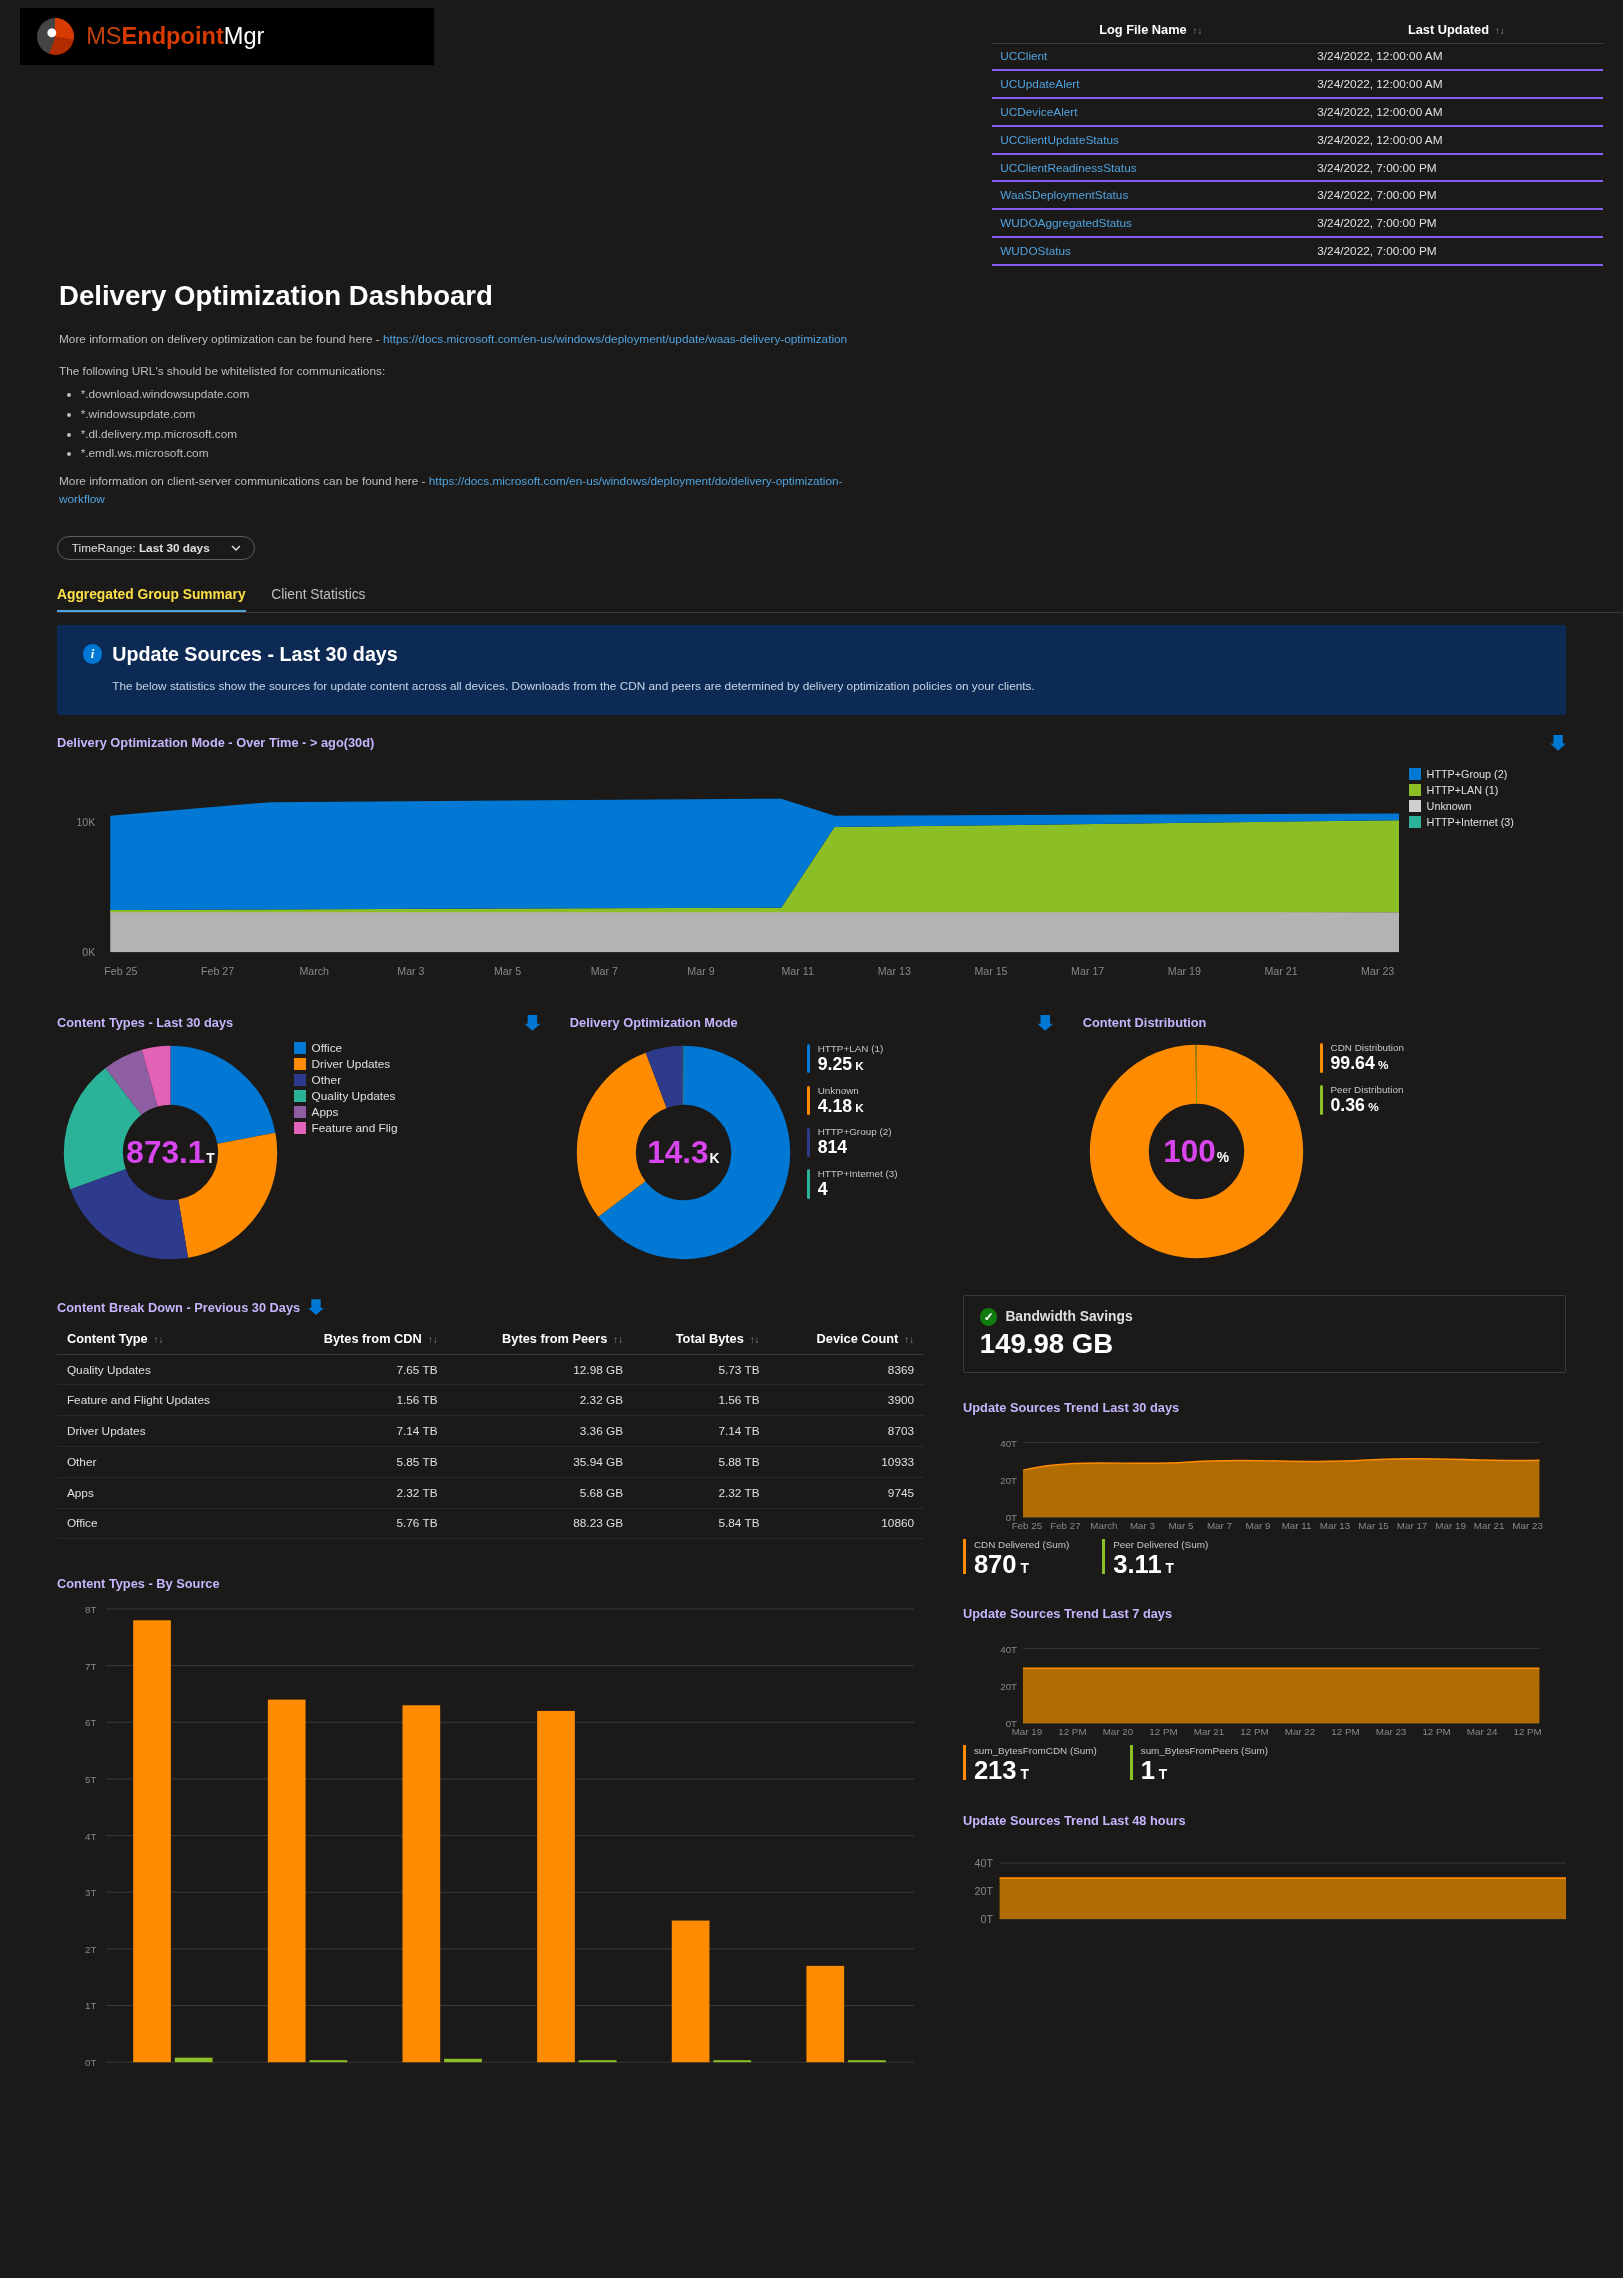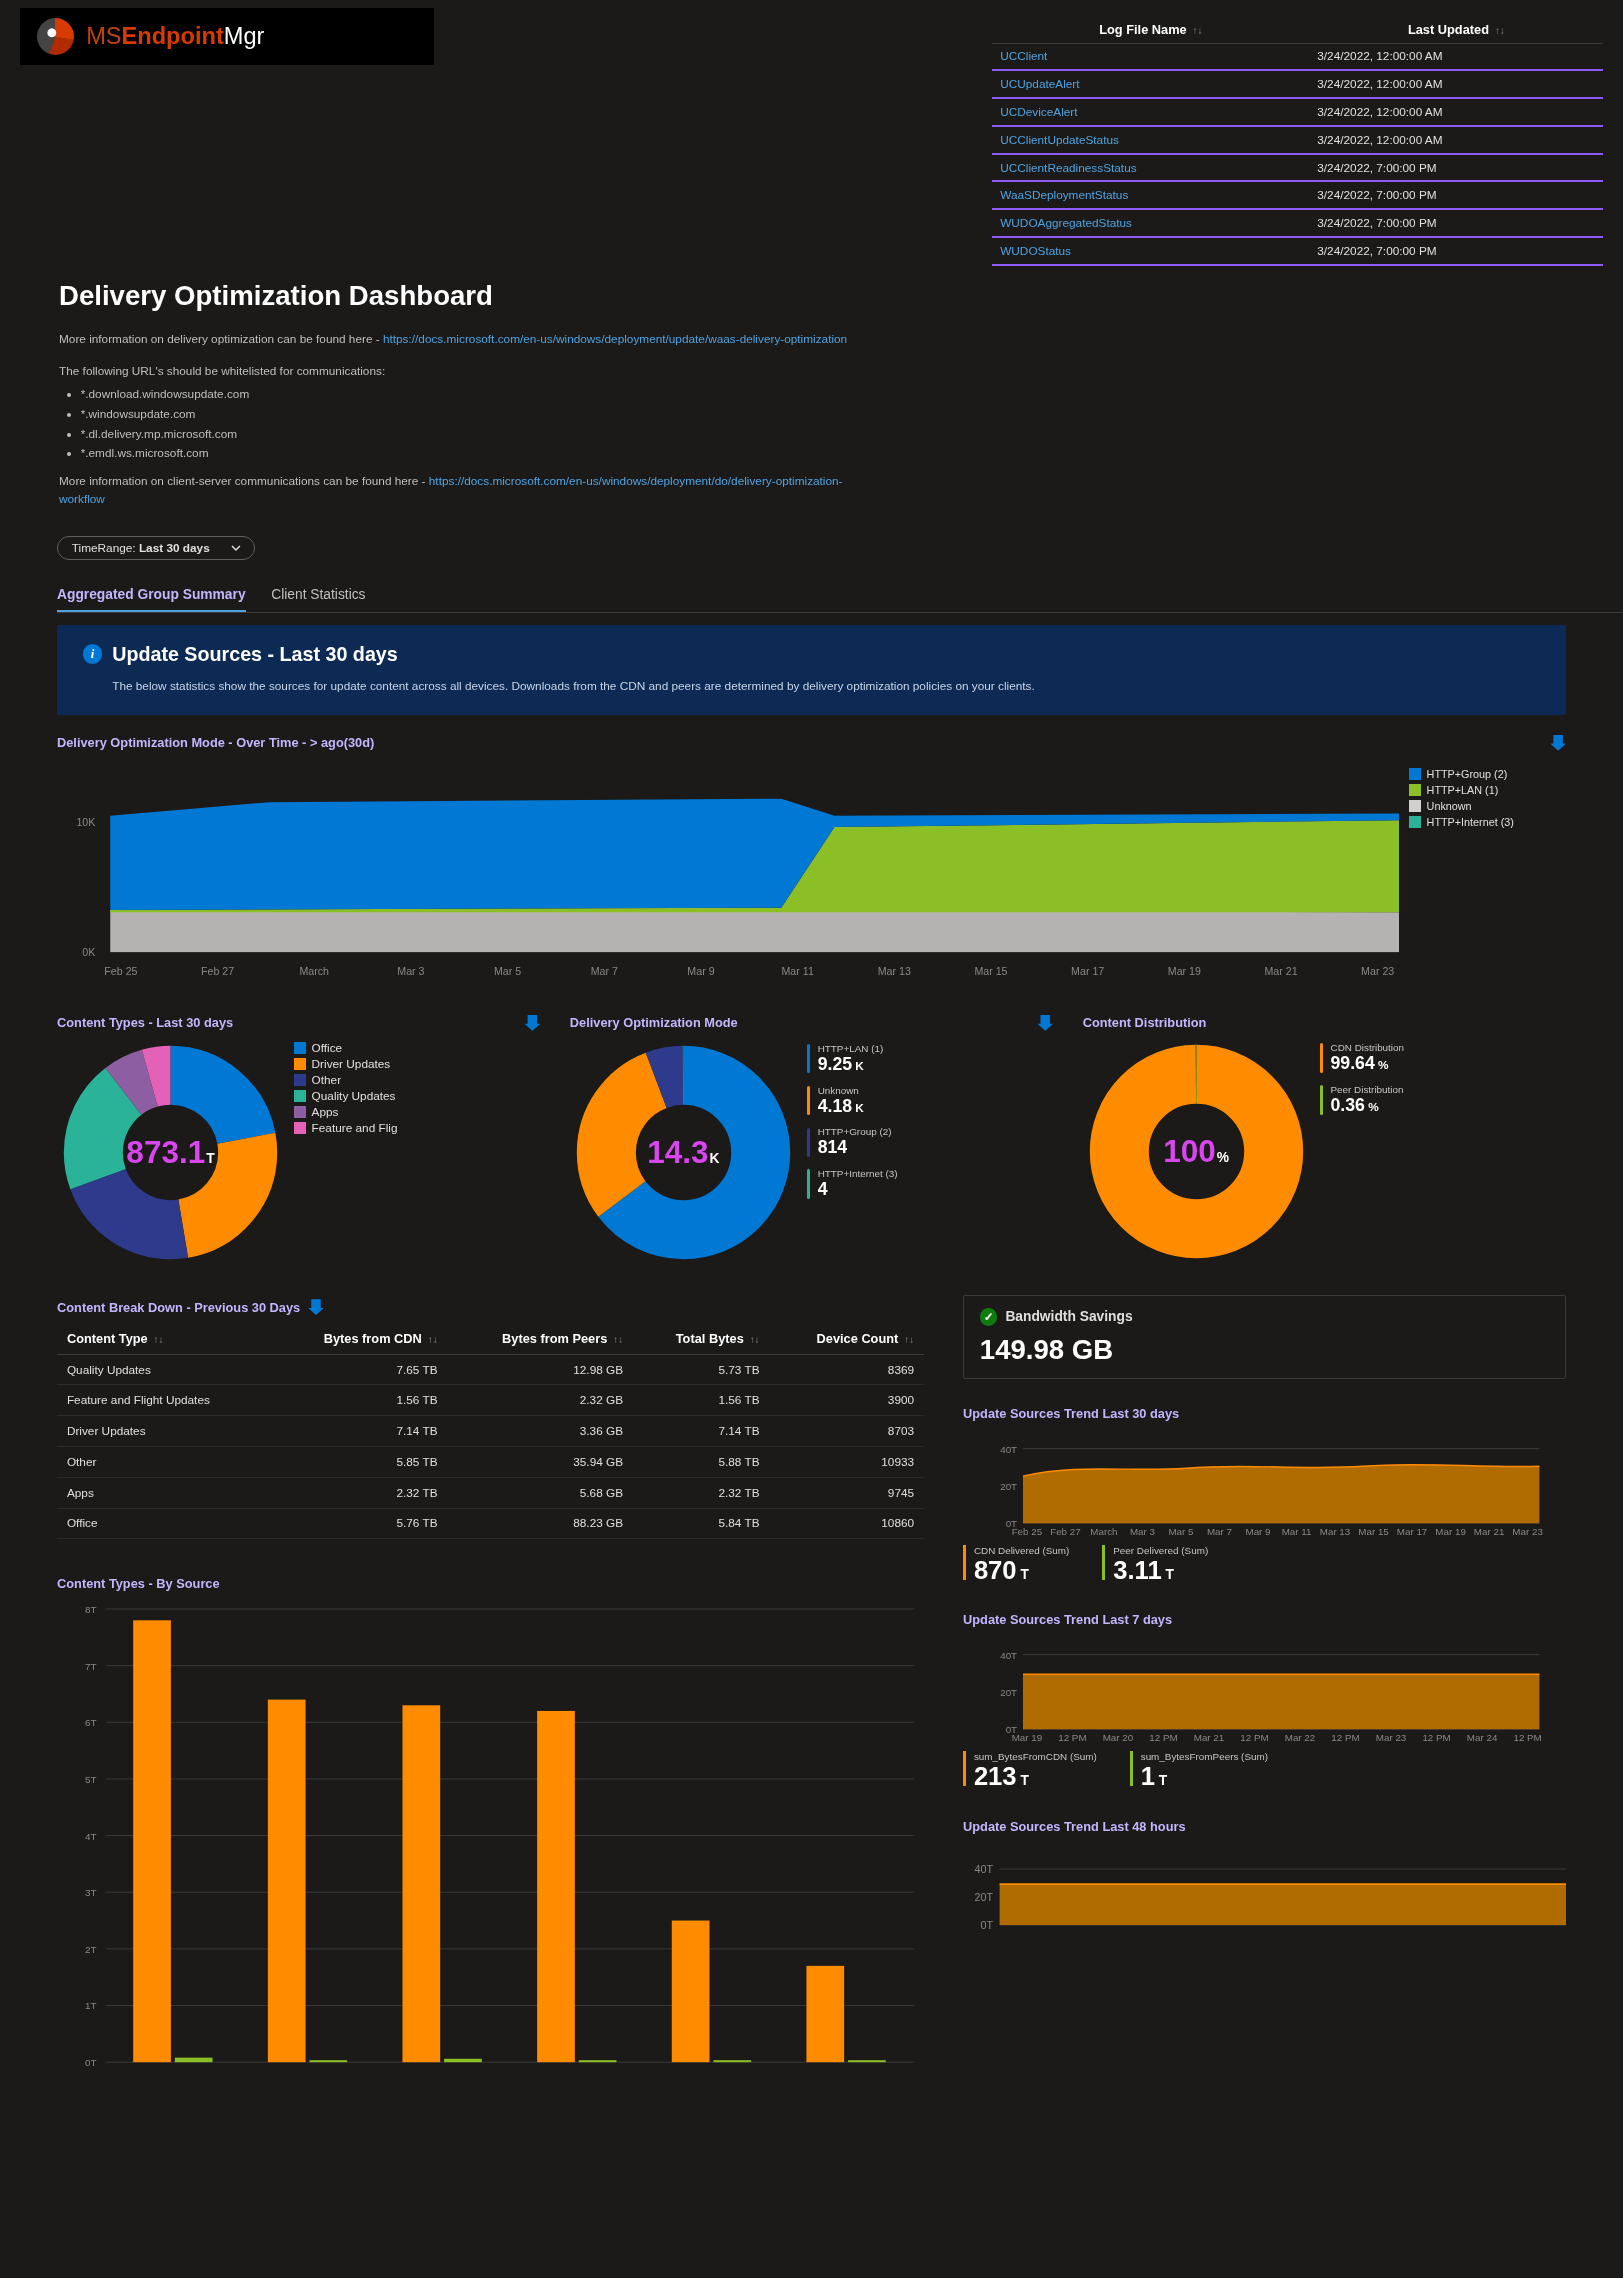--- a/index.html
+++ b/index.html
@@ -42,21 +42,21 @@
   .log-table-wrap { margin-left:auto; width:611px; padding-top:7.9px; }
   table.log-table { width:100%; border-collapse:collapse; font-size:11.8px; color:#e1dfdd; }
   .log-table th { text-align:center; font-weight:600; padding:5.9px 7.9px; border-bottom:1px solid #3b3a39; color:#fff; font-size:12.8px;}
   .log-table td { padding:5.9px 7.9px; border-bottom:2px solid #8b5cf6; }
   .log-table td:first-child { color:#4fa3e0; }
   .sort-arrows { color:#8a8886; font-size:9.9px; margin-left:5.9px; }
 
   
   .tabs { display:flex; gap:25.6px; margin:5.9px 0 0 57px; border-bottom:1px solid #3b3a39; }
   .tab { padding:9.9px 0 7.9px; font-size:13.8px; color:#bfbfbf; cursor:pointer; }
-  .tab.active { color:#c4b5fd; font-weight:600; border-bottom:2px solid #4fa3e0; }
+  .tab.active { color:#fde047; font-weight:600; border-bottom:2px solid #4fa3e0; }
 
   
   .banner { background:#0c2a54; margin:11.8px 57px 19.7px; padding:17.7px 25.6px 21.7px; border-radius:2px; }
   .banner-title { display:flex; align-items:center; gap:9.9px; font-size:19.7px; font-weight:600; color:#fff; }
   .info-badge { width:19.7px; height:19.7px; border-radius:50%; background:#0078d4; color:#fff; display:flex; align-items:center; justify-content:center; font-weight:700; font-size:12.8px; font-style:italic; font-family:Georgia,serif;}
   .banner-sub { font-size:11.8px; color:#c8d4e8; margin:13.8px 0 0 29.6px; }
 
   
   .sec-title { font-size:12.8px; font-weight:600; color:#c4b5fd; margin:3.9px 0 7.9px; display:flex; align-items:center;}
   .sec-title .pin {
@@ -97,21 +97,21 @@
   .break-table th { text-align:left; padding:7.9px 9.9px; border-bottom:1px solid #3b3a39; font-weight:600; color:#fff; font-size:12.8px;}
   .break-table td { padding:7.9px 9.9px; border-bottom:1px solid #2b2a29; color:#e1dfdd; }
   .break-table th.num, .break-table td.num { text-align:right; }
   .break-title-row { display:flex; align-items:center; }
   .break-title-row .pin { margin-left:7.9px; }
 
   
   .savings-card { border:1px solid #3b3a39; padding:11.8px 69px 11.8px 15.8px; display:inline-block; border-radius:2px;}
   .savings-title { display:flex; align-items:center; gap:7.9px; font-size:13.8px; color:#e1dfdd; font-weight:600;}
   .check-badge { width:17.7px; height:17.7px; border-radius:50%; background:#107c10; color:#fff; display:flex; align-items:center; justify-content:center; font-size:11.8px; }
-  .savings-val { font-size:27.6px; font-weight:700; color:#fff; margin-top:8px; }
+  .savings-val { font-size:27.6px; font-weight:700; color:#fff; margin-top:2px; }
   .bysource-chart { position:relative; height:483px; }
   .bysource-chart svg { width:867px; height:100%; }
 
   
   .right-col { flex:1 1 auto; display:flex; flex-direction:column; gap:23.6px; }
   .trend-card { }
   .trend-chart { position:relative; height:108px; }
   .trend-chart svg { width:100%; height:100%; }
   .trend-stats { display:flex; gap:33px; margin-top:7.9px; }
   .trend-stat .bar { width:3px; height:35px; }

